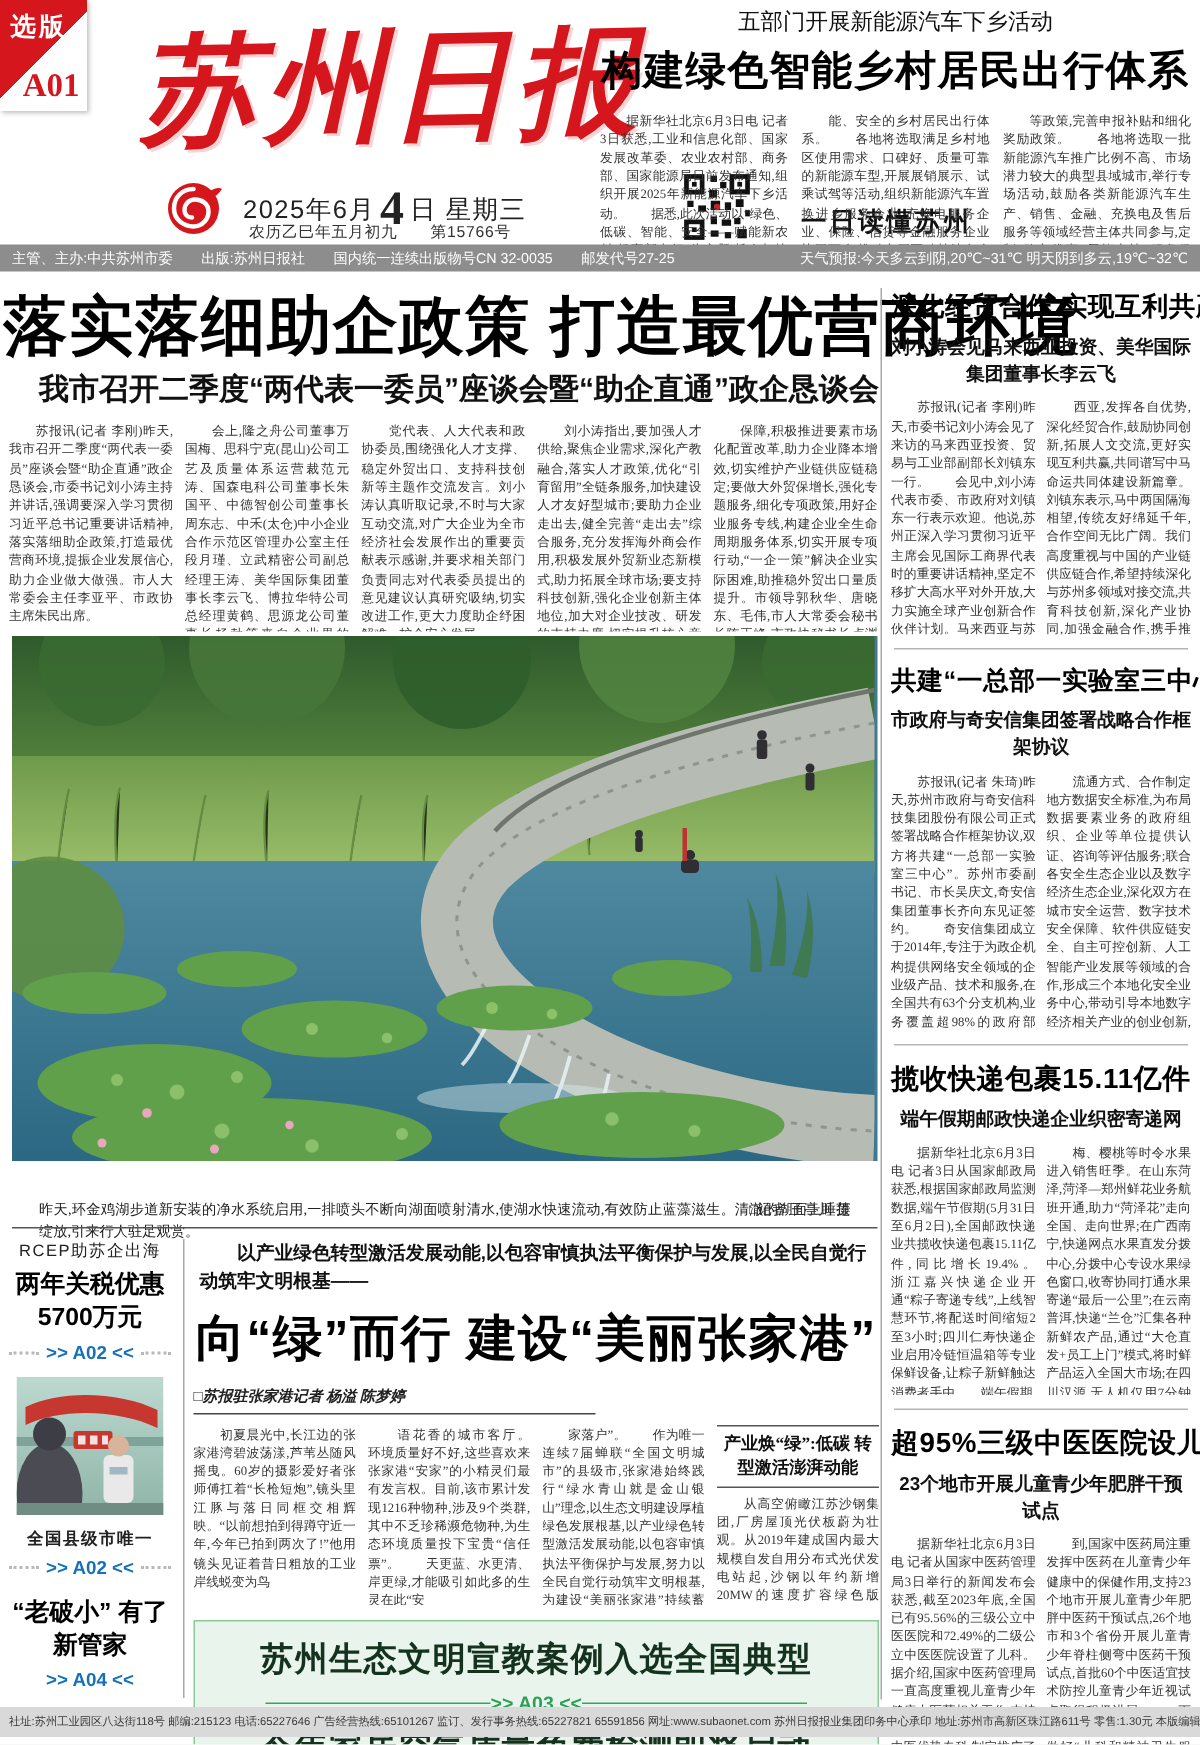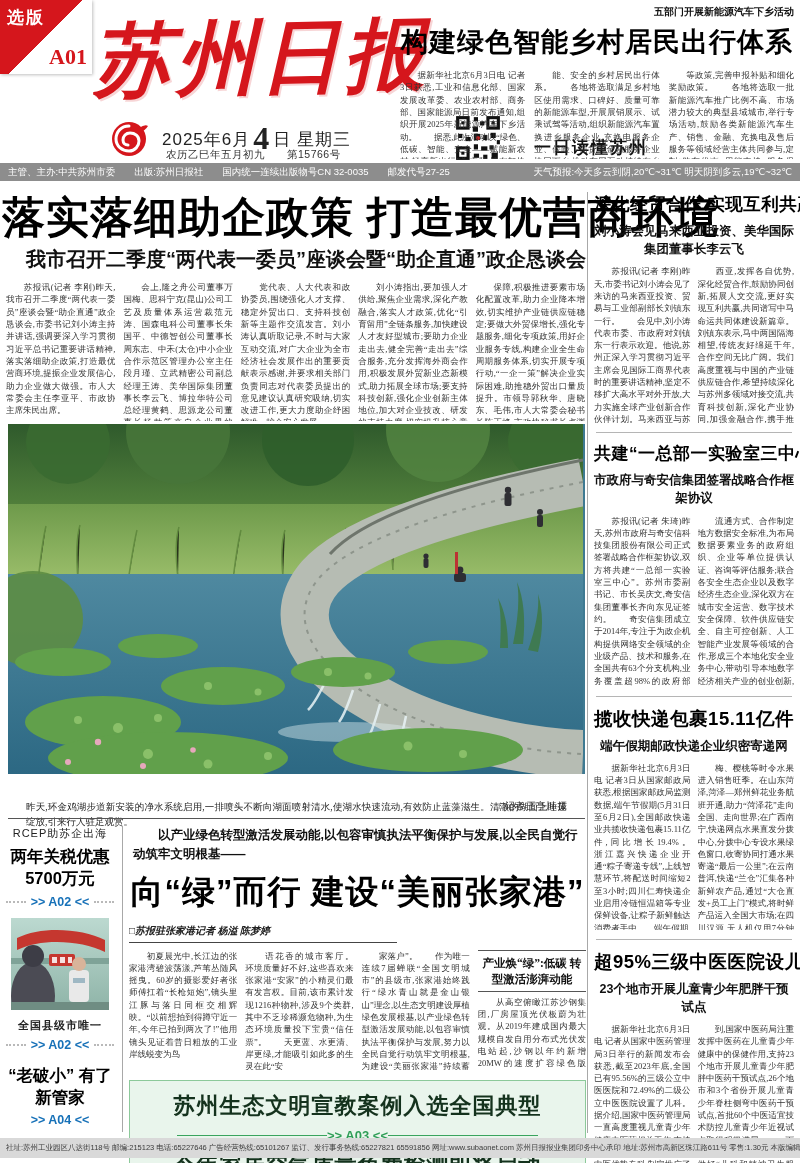--- a/index.html
+++ b/index.html
@@ -2,21 +2,21 @@
 <html><head>
 <meta charset="utf-8">
 <style>
   * { margin:0; padding:0; box-sizing:border-box; }
   html,body { background:#f2f2f2; }
   body { font-family:"Liberation Sans","DejaVu Sans",sans-serif; }
   #page { position:relative; width:800px; height:1163px; background:#fff; margin:0 auto; overflow:hidden; color:#1c1c1c; }
   .abs { position:absolute; }
 
   
-  #corner-badge { left:0; top:0; width:92px; height:74px;
+  #corner-badge { left:0; top:0; width:58px; height:74px;
     background:linear-gradient(135deg,#d5161c 49.6%,#ffffff 50%);
     box-shadow:1px 1px 3px rgba(0,0,0,.25); cursor:pointer; }
   #corner-badge .sel { position:absolute; left:7px; top:6px; color:#fff; font-size:17px; font-weight:700; letter-spacing:2px; }
   #corner-badge .pg { position:absolute; right:5px; bottom:4px; color:#d5161c; font-size:22px; font-family:"Liberation Serif",serif; font-weight:700; }
 
   #paper-title { left:80px; top:0px; width:360px; height:118px; display:flex; align-items:center; justify-content:center;
     color:#d5161c; font-family:"DejaVu Serif","Liberation Serif",serif; font-weight:900; font-style:italic;
     font-size:80px; letter-spacing:4px; transform:rotate(-1.2deg); text-shadow:2px 2px 0 rgba(213,22,28,.18); white-space:nowrap; }
 
   #date-row { left:104px; top:116px; width:560px; height:46px; }
@@ -24,21 +24,21 @@
   .date-main { position:absolute; left:58px; top:4px; font-size:17px; color:#222; letter-spacing:1px; white-space:nowrap; }
   .date-main .big-day { font-size:32px; font-weight:700; font-family:"Liberation Serif",serif; vertical-align:-4px; margin:0 3px; }
   .date-sub { position:absolute; left:62px; top:32px; font-size:10.5px; color:#333; letter-spacing:.5px; white-space:nowrap; }
   #qr-code { position:absolute; left:350px; top:-2px; width:48px; height:48px; background:#fff; }
   #slogan-wrap { position:absolute; left:412px; top:20px; width:150px; text-align:center; }
   #slogan-wrap .slg { font-size:17px; font-weight:700; letter-spacing:2px; color:#111; }
   #slogan-wrap .pgs { font-size:11px; color:#333; margin-top:6px; letter-spacing:1px; }
 
   
   #tr-article { left:400px; top:5px; width:394px; }
-  #tr-article .kicker { text-align:right; font-size:10px; font-weight:700; color:#111; }
+  #tr-article .kicker { text-align:center; font-size:15px; font-weight:400; color:#111; }
   #tr-article .headline { text-align:center; font-size:27px; font-weight:900; letter-spacing:1px; margin-top:5px; color:#000; }
   #tr-article .bodycols { display:flex; gap:9px; margin-top:9px; height:90px; overflow:hidden; }
   .news-col { flex:1; font-family:"Liberation Serif","DejaVu Serif",serif; font-size:8.5px; line-height:1.45; text-align:justify; color:#333; overflow:hidden; }
 
   
   #info-bar { left:0; top:163px; width:800px; height:18px; background:#8d8d8d; color:#fff;
     display:flex; justify-content:space-between; align-items:center; padding:0 8px; font-size:9.5px; white-space:nowrap; overflow:hidden; }
 
   
   #lead-headline { left:2px; top:189px; width:584px; text-align:center; font-size:43px; font-weight:900; letter-spacing:1px; color:#000; white-space:nowrap; }

